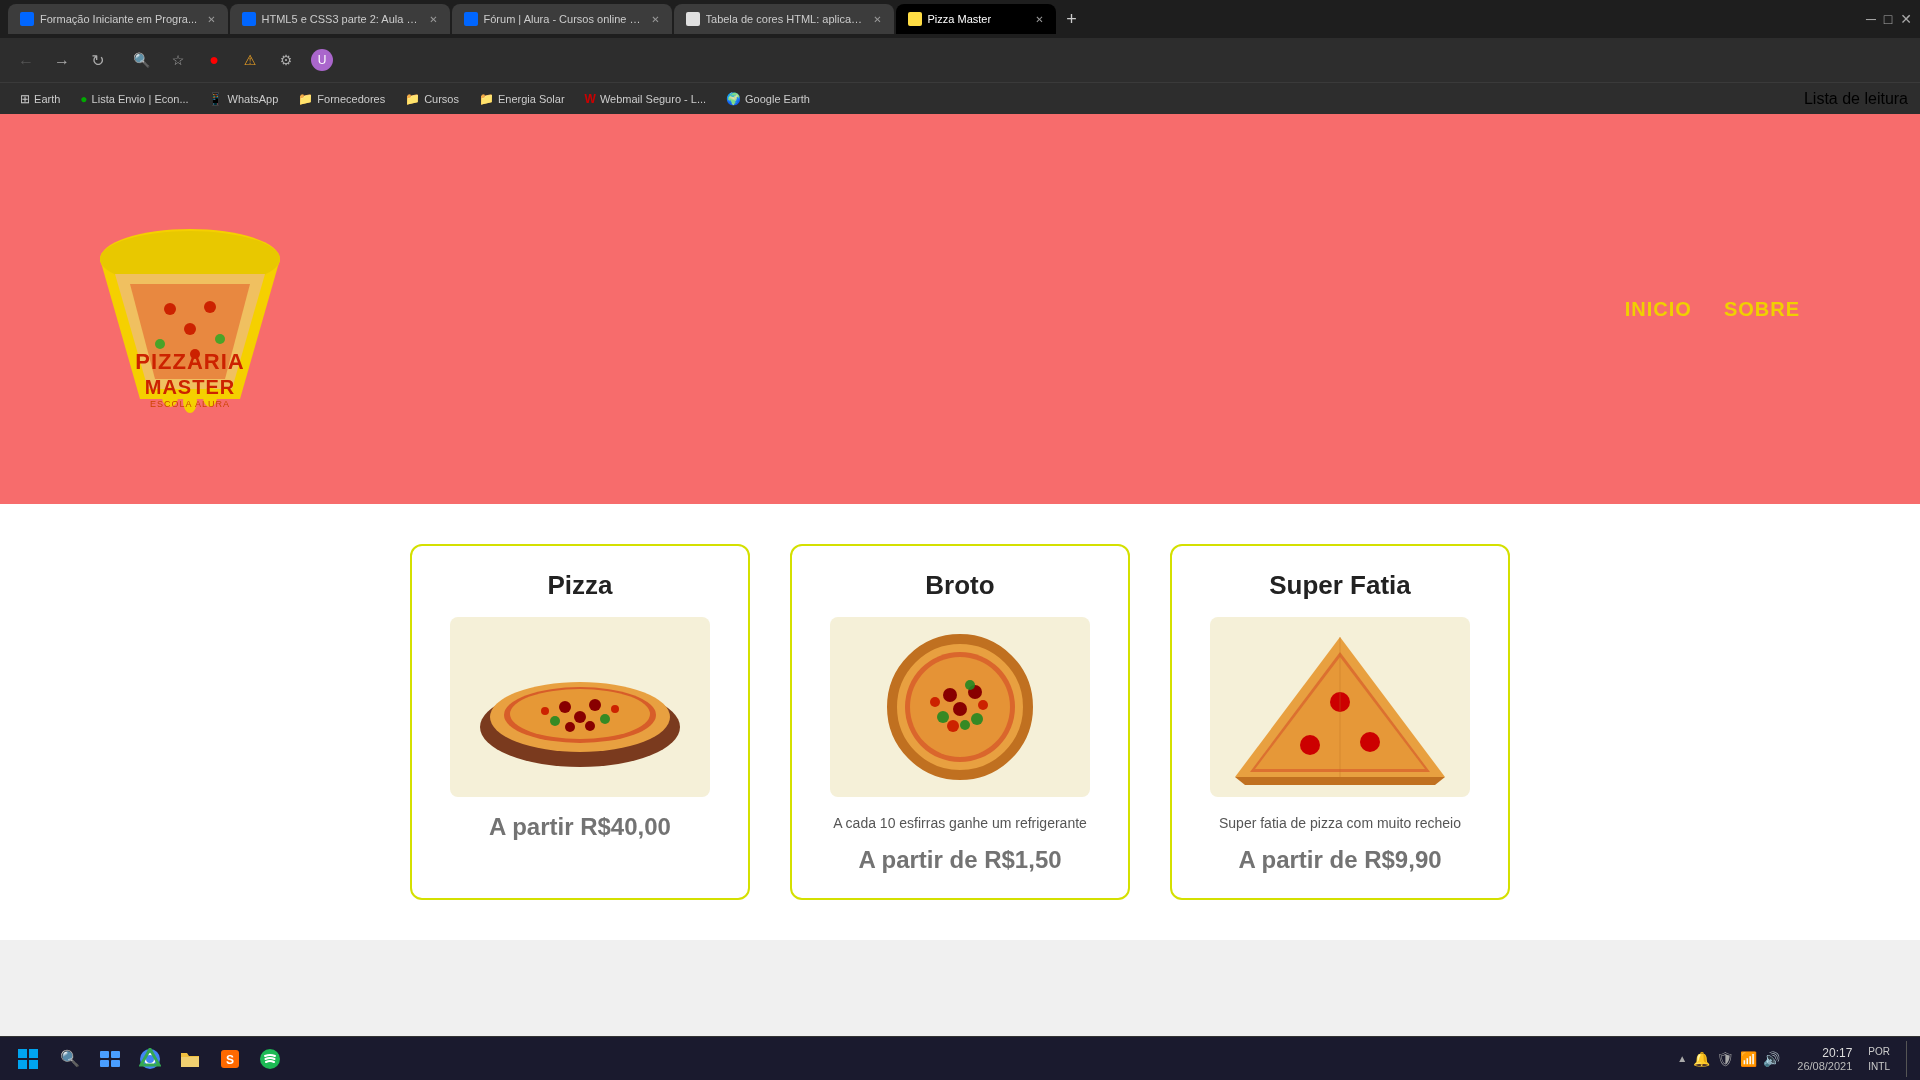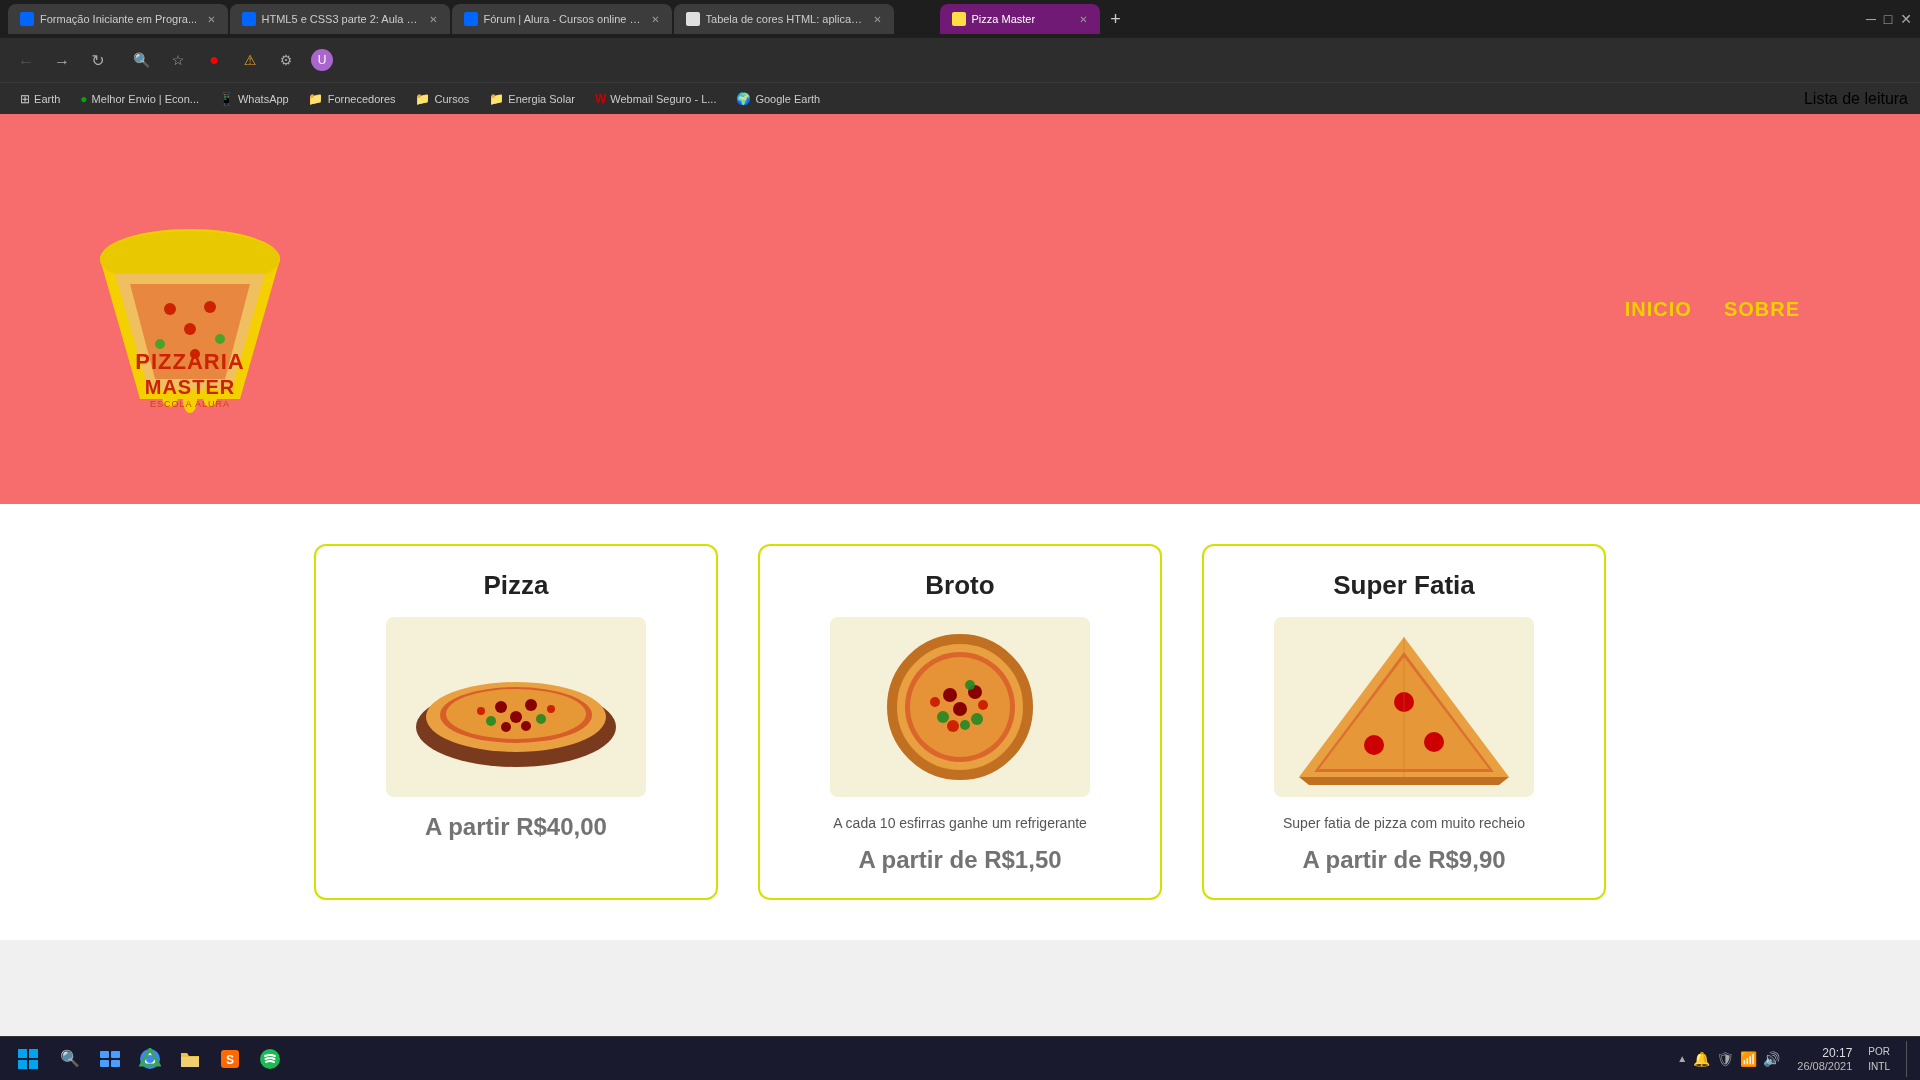--- a/index.html
+++ b/index.html
@@ -2,21 +2,21 @@
 <html><head>
   <meta charset="utf-8">
   <style>
     * { margin: 0; padding: 0; box-sizing: border-box; }
     body { font-family: Arial, sans-serif; background: #f0f0f0; width: 1920px; height: 1080px; overflow: hidden; }
 
     
     .browser-chrome { background: #2d2d2d; width: 100%; }
     .tab-bar { display: flex; align-items: center; height: 38px; background: #1e1e1e; padding: 0 8px; gap: 2px; }
     .tab { display: flex; align-items: center; height: 30px; background: #3c3c3c; border-radius: 8px 8px 0 0; padding: 0 12px; font-size: 12px; color: #ccc; gap: 6px; max-width: 220px; min-width: 160px; }
-    .tab.active { background: #701a75; color: #fff; margin-left: 44px; }
+    .tab.active { background: #000000; color: #fff; }
     .tab-favicon { width: 14px; height: 14px; border-radius: 2px; display: inline-block; }
     .tab-favicon.alura { background: #0066ff; }
     .tab-favicon.pizza { background: #e8e8e8; }
     .tab-title { flex: 1; overflow: hidden; text-overflow: ellipsis; white-space: nowrap; font-size: 11px; }
     .tab-close { font-size: 10px; color: #999; cursor: pointer; margin-left: 4px; }
     .tab-new { width: 28px; height: 28px; display: flex; align-items: center; justify-content: center; color: #ccc; font-size: 18px; cursor: pointer; }
     .browser-controls { display: flex; align-items: center; height: 44px; background: #2d2d2d; padding: 0 12px; gap: 8px; }
     .nav-btn { width: 28px; height: 28px; display: flex; align-items: center; justify-content: center; color: #aaa; font-size: 16px; cursor: pointer; border-radius: 50%; }
     .nav-btn.disabled { color: #555; cursor: default; }
     .address-bar { flex: 1; height: 30px; background: #3c3c3c; border-radius: 15px; display: flex; align-items: center; padding: 0 12px; gap: 8px; font-size: 12px; color: #ccc; }
@@ -31,21 +31,21 @@
     .website { width: 100%; background: white; }
 
     
     .hero { background: #f76c6c; width: 100%; height: 390px; display: flex; align-items: center; padding: 0 80px; position: relative; }
     .hero-logo { display: flex; flex-direction: column; align-items: center; }
     .nav-links { position: absolute; right: 120px; top: 50%; transform: translateY(-50%); display: flex; gap: 32px; }
     .nav-link { color: #f0d000; font-size: 20px; font-weight: bold; letter-spacing: 1px; cursor: pointer; text-decoration: none; }
 
     
     .products-section { background: white; padding: 40px 60px; display: flex; justify-content: center; gap: 40px; }
-    .product-card { border: 2px solid #d4e000; border-radius: 12px; width: 404px; padding: 24px; display: flex; flex-direction: column; align-items: center; background: white; }
+    .product-card { border: 2px solid #d4e000; border-radius: 12px; width: 340px; padding: 24px; display: flex; flex-direction: column; align-items: center; background: white; }
     .product-title { font-size: 26px; font-weight: bold; margin-bottom: 16px; color: #222; }
     .product-image { width: 260px; height: 180px; background: #f5f0d8; border-radius: 8px; display: flex; align-items: center; justify-content: center; margin-bottom: 16px; }
     .product-description { font-size: 14px; color: #555; text-align: center; margin-bottom: 12px; line-height: 1.5; }
     .product-price { font-size: 24px; font-weight: bold; color: #737373; }
 
     
     .taskbar { position: fixed; bottom: 0; left: 0; width: 100%; height: 44px; background: #1a1a2e; display: flex; align-items: center; padding: 0 8px; gap: 4px; border-top: 1px solid #333; }
     .taskbar-start { width: 40px; height: 36px; display: flex; align-items: center; justify-content: center; cursor: pointer; }
     .taskbar-search { width: 36px; height: 36px; display: flex; align-items: center; justify-content: center; cursor: pointer; color: #ccc; }
     .taskbar-app { width: 36px; height: 36px; display: flex; align-items: center; justify-content: center; border-radius: 4px; cursor: pointer; }
@@ -107,21 +107,21 @@
     </div>
   </div>
 
   <div class="bookmarks-bar">
     <div class="bookmark-item">
       <span style="font-size:12px;">⊞</span>
       <span>Earth</span>
     </div>
     <div class="bookmark-item">
       <span style="font-size:12px; color:#00aa00;">●</span>
-      <span>Melhor Envio | Econ...</span>
+      <span>Lista Envio | Econ...</span>
     </div>
     <div class="bookmark-item">
       <span style="color:#25d366; font-size:12px;">📱</span>
       <span>WhatsApp</span>
     </div>
     <div class="bookmark-item">
       <span style="color:#f0a000; font-size:12px;">📁</span>
       <span>Fornecedores</span>
     </div>
     <div class="bookmark-item">

